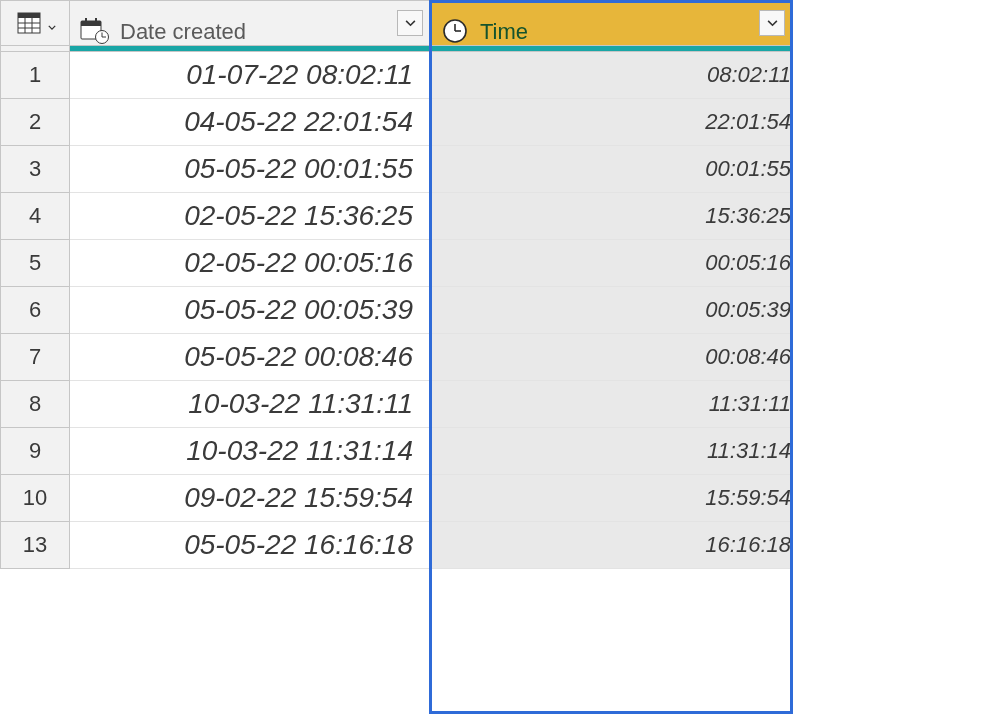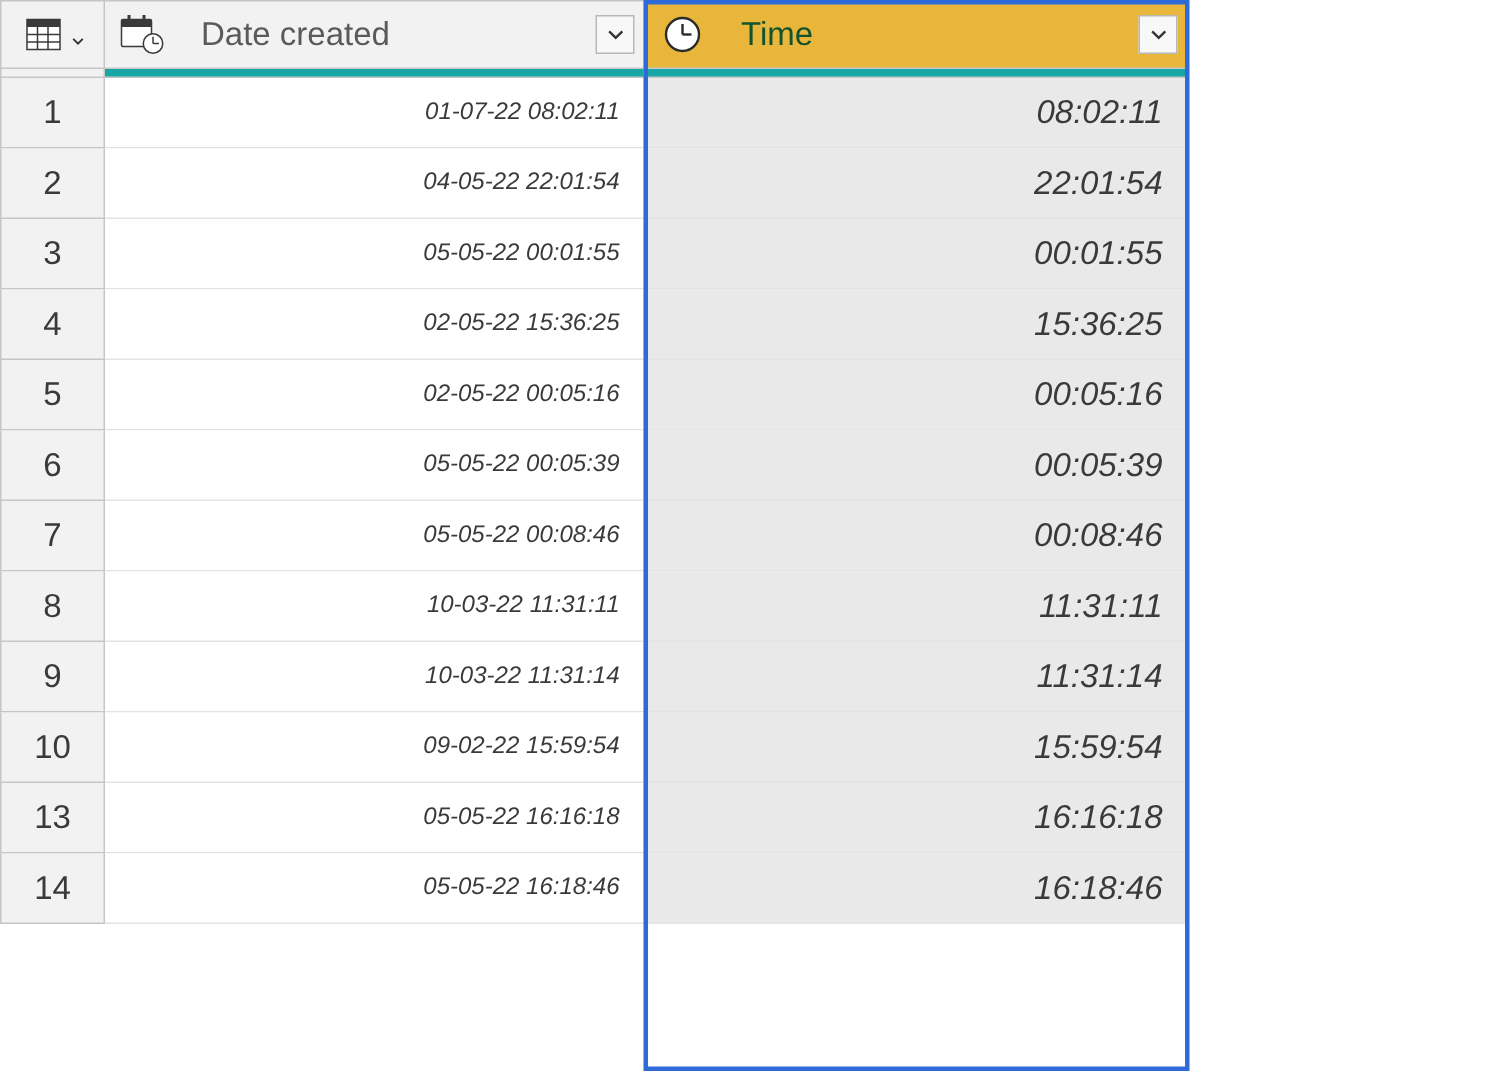--- a/index.html
+++ b/index.html
@@ -81,45 +81,44 @@
       border-bottom: 1px solid #c6c6c6;
       text-align: center;
       font-size: 22px;
       color: #3a3a3a;
     }
     td.date-cell {
       background: #ffffff;
       text-align: right;
       padding-right: 16px;
       font-style: italic;
-      font-size: 16px;
+      font-size: 28px;
       color: #3a3a3a;
     }
     td.time-cell {
       background: #e9e9e9;            
       text-align: right;
-      padding-right: 16px;
       font-style: italic;
       font-size: 22px;
       color: #3a3a3a;
     }
 
     
     .time-outline {
       position: absolute;
       border: 3px solid #2f6bd8;
       pointer-events: none;
       left: 429px;     
       top: 0px;
       width: 364px;
       height: 714px;   
     }
 
     
-    .hdr-content { display: flex; align-items: center; gap: 24px; height: 100%; }
+    .hdr-content { display: flex; align-items: flex-end; gap: 10px; height: 100%; }
     .hdr-label   { flex: 1 1 auto; white-space: nowrap; overflow: hidden; color:#5a5a5a; }
     thead th.time-hdr .hdr-label { color:#14532d; }
     .chev {
       position: absolute;
       right: 6px;
       top: 50%;
       transform: translateY(-50%);
       width: 26px;
       height: 26px;
       border: 1px solid #b8b8b8;
@@ -277,22 +276,17 @@
         <tr class="data-row">
           <td class="rownum">10</td>
           <td class="date-cell">09-02-22 15:59:54</td>
           <td class="time-cell">15:59:54</td>
         </tr>
         <tr class="data-row">
           <td class="rownum">13</td>
           <td class="date-cell">05-05-22 16:16:18</td>
           <td class="time-cell">16:16:18</td>
         </tr>
-        <tr class="data-row">
-          <td class="rownum">14</td>
-          <td class="date-cell">05-05-22 16:18:46</td>
-          <td class="time-cell">16:18:46</td>
-        </tr>
       </tbody>
   </table>
 
   <div class="time-outline"></div>
 </div>
 
 </body></html>

